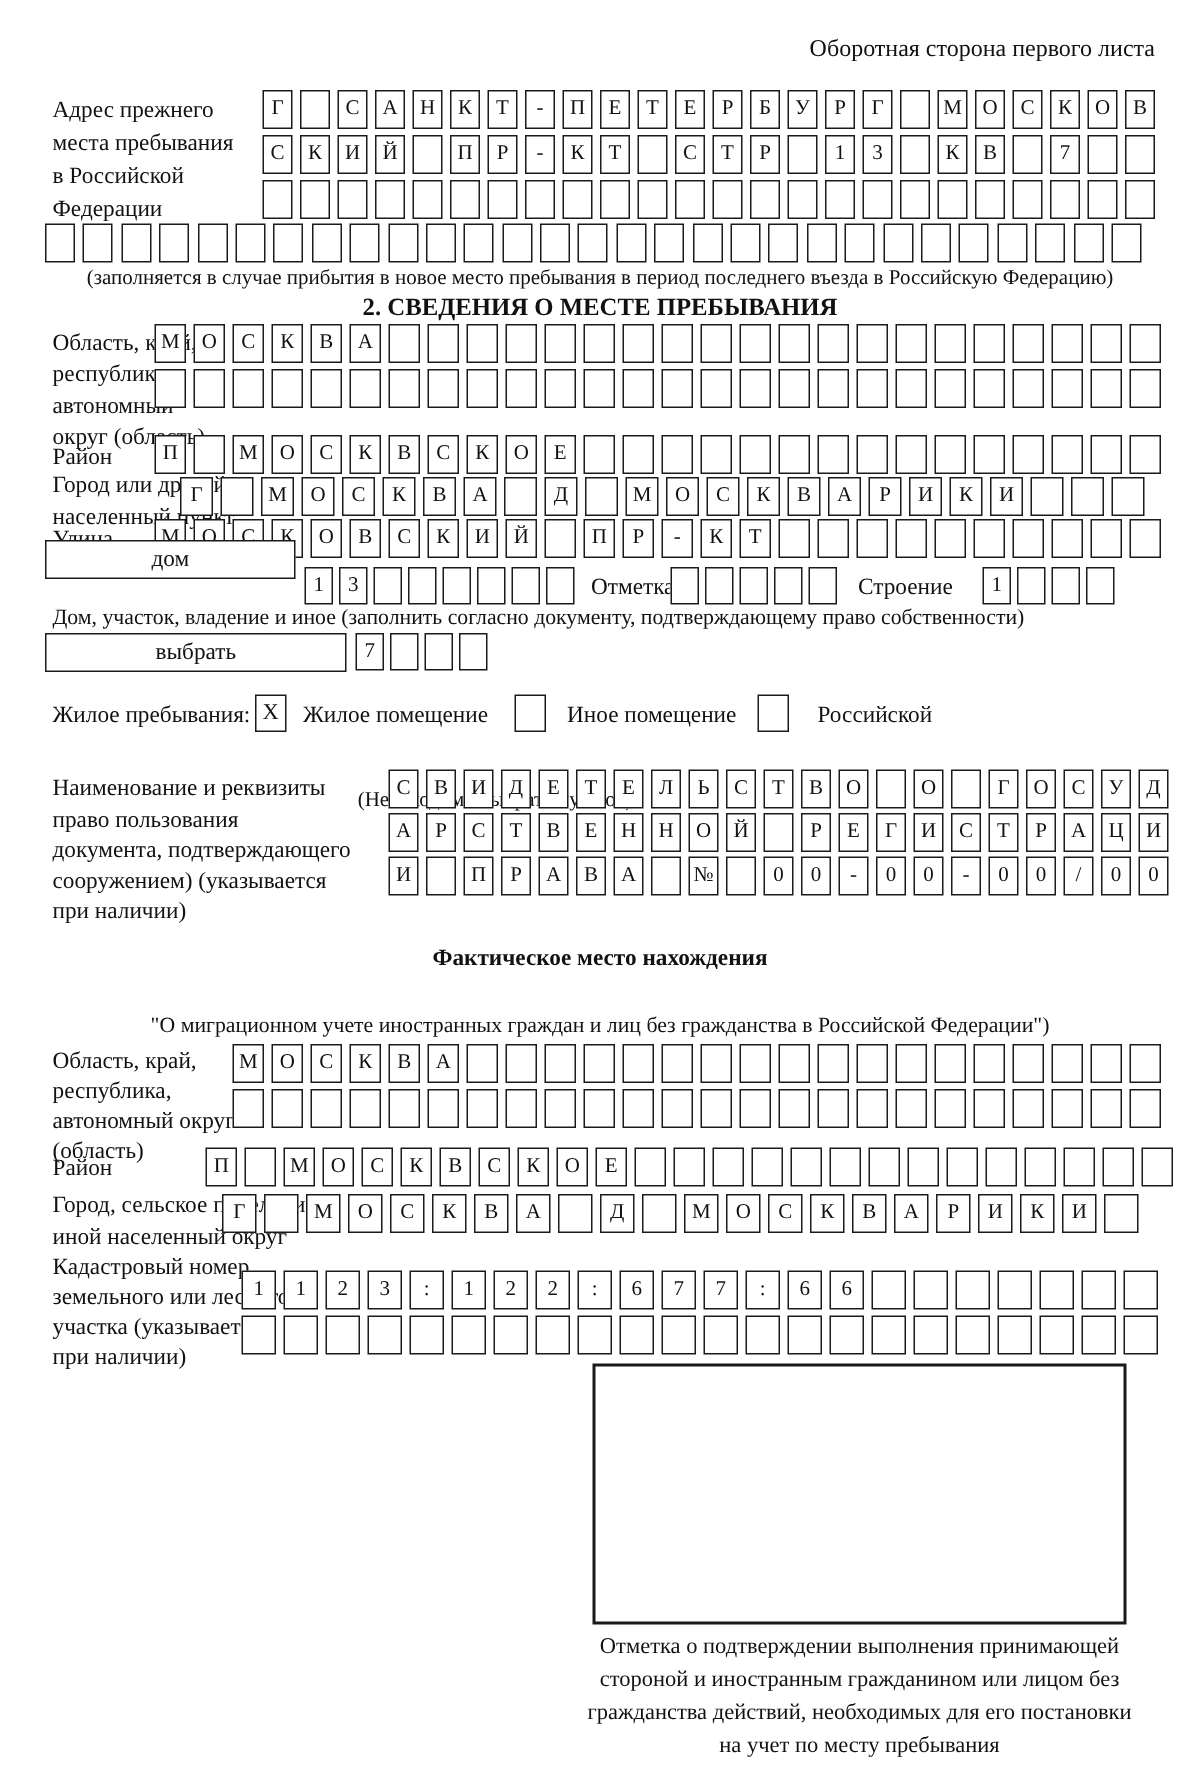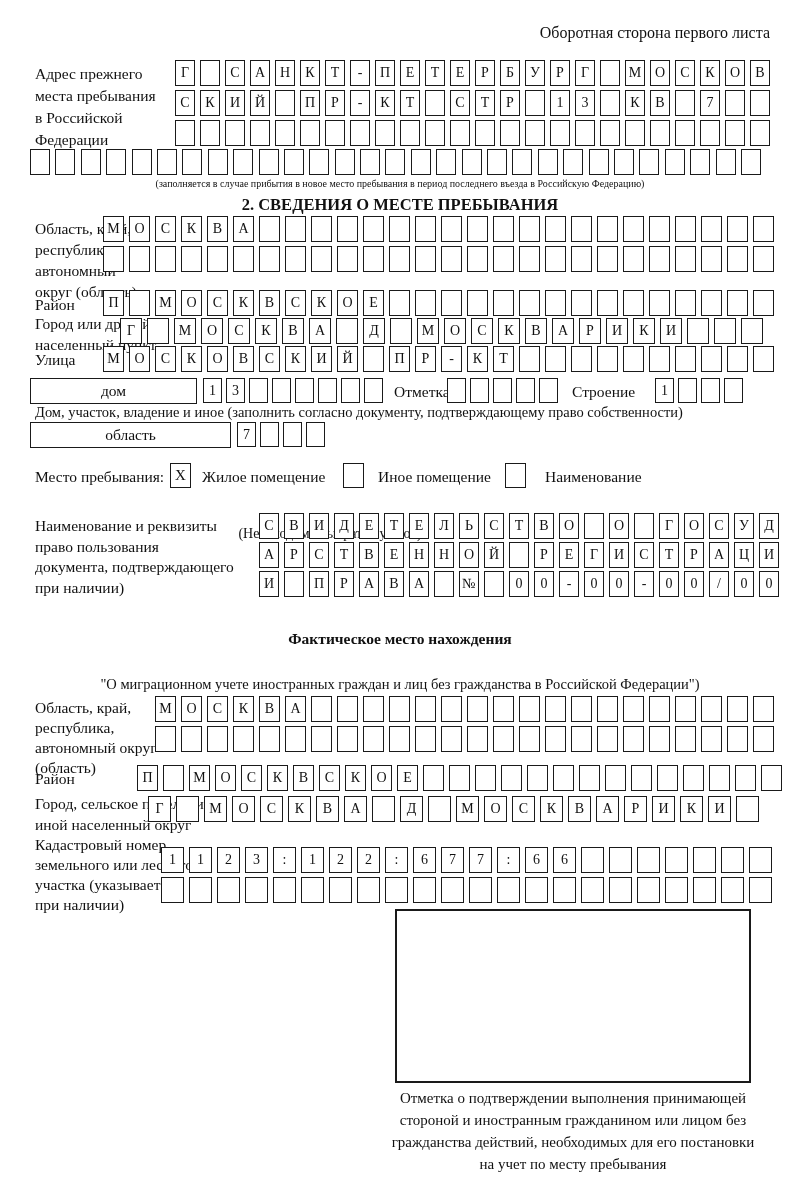--- a/index.html
+++ b/index.html
@@ -148,21 +148,21 @@
       <span class="cell"></span>
       <span class="cell"></span>
       <span class="cell"></span>
       <span class="cell"></span>
       <span class="cell"></span>
       <span class="cell"></span>
       <span class="cell"></span>
       <span class="cell"></span>
       <span class="cell"></span>
     </div>
-  <div class="cap center" style="top:178px;font-size:10px;">(заполняется в случае прибытия в новое место пребывания в период последнего въезда в Российскую Федерацию)</div>
+  <div class="cap center" style="top:178px;font-size:14px;">(заполняется в случае прибытия в новое место пребывания в период последнего въезда в Российскую Федерацию)</div>
 
   <div class="cap center bold" style="top:195px;font-size:16.5px;">2. СВЕДЕНИЯ О МЕСТЕ ПРЕБЫВАНИЯ</div>
 
   <div class="lbl lines" style="left:35px;top:218px;">
       <div>Область, край,</div>
       <div>республика,</div>
       <div>автономный</div>
       <div>округ (область)</div>
     </div>
   <div class="cellrow p26" style="left:103px;top:216px;">
@@ -306,21 +306,21 @@
       <span class="cell"></span>
       <span class="cell"></span>
       <span class="cell"></span>
       <span class="cell"></span>
       <span class="cell"></span>
       <span class="cell"></span>
       <span class="cell"></span>
       <span class="cell"></span>
     </div>
 
-  <div class="widebox" style="left:30px;top:378px;width:167px;">дом</div>
+  <div class="widebox" style="left:30px;top:360px;width:167px;">дом</div>
   <div class="cellrow p23" style="left:203px;top:378px;">
       <span class="cell">1</span>
       <span class="cell">3</span>
       <span class="cell"></span>
       <span class="cell"></span>
       <span class="cell"></span>
       <span class="cell"></span>
       <span class="cell"></span>
       <span class="cell"></span>
     </div>
@@ -334,41 +334,42 @@
     </div>
   <div class="lbl" style="left:572px;top:381px;">Строение</div>
   <div class="cellrow p23" style="left:655px;top:378px;">
       <span class="cell">1</span>
       <span class="cell"></span>
       <span class="cell"></span>
       <span class="cell"></span>
     </div>
   <div class="cap" style="left:35px;top:404px;">Дом, участок, владение и иное (заполнить согласно документу, подтверждающему право собственности)</div>
 
-  <div class="widebox" style="left:30px;top:422px;width:201px;">область</div>
+  <div class="widebox" style="left:30px;top:422px;width:201px;">выбрать</div>
   <div class="cellrow p23" style="left:237px;top:422px;">
       <span class="cell">7</span>
       <span class="cell"></span>
       <span class="cell"></span>
       <span class="cell"></span>
     </div>
 
-  <div class="lbl" style="left:35px;top:466px;">Место пребывания:</div>
+  <div class="lbl" style="left:35px;top:466px;">Жилое пребывания:</div>
   <div class="cbox" style="left:170px;top:463px;">X</div>
   <div class="lbl" style="left:202px;top:466px;">Жилое помещение</div>
   <div class="cbox" style="left:343px;top:463px;"></div>
   <div class="lbl" style="left:378px;top:466px;">Иное помещение</div>
   <div class="cbox" style="left:505px;top:463px;"></div>
-  <div class="lbl" style="left:545px;top:466px;">Наименование</div>
+  <div class="lbl" style="left:545px;top:466px;">Российской</div>
   <div class="cap" style="left:130px;top:490px;width:400px;text-align:center;font-size:14px;margin-top:36px;">(Необходимо выбрать нужное)</div>
 
   <div class="lbl lines" style="left:35px;top:516px;line-height:20.5px;">
       <div>Наименование и реквизиты</div>
       <div>право пользования</div>
       <div>документа, подтверждающего</div>
+      <div>сооружением) (указывается</div>
       <div>при наличии)</div>
     </div>
   <div class="cellrow" style="left:259px;top:513px;">
       <span class="cell">С</span>
       <span class="cell">В</span>
       <span class="cell">И</span>
       <span class="cell">Д</span>
       <span class="cell">Е</span>
       <span class="cell">Т</span>
       <span class="cell">Е</span>

